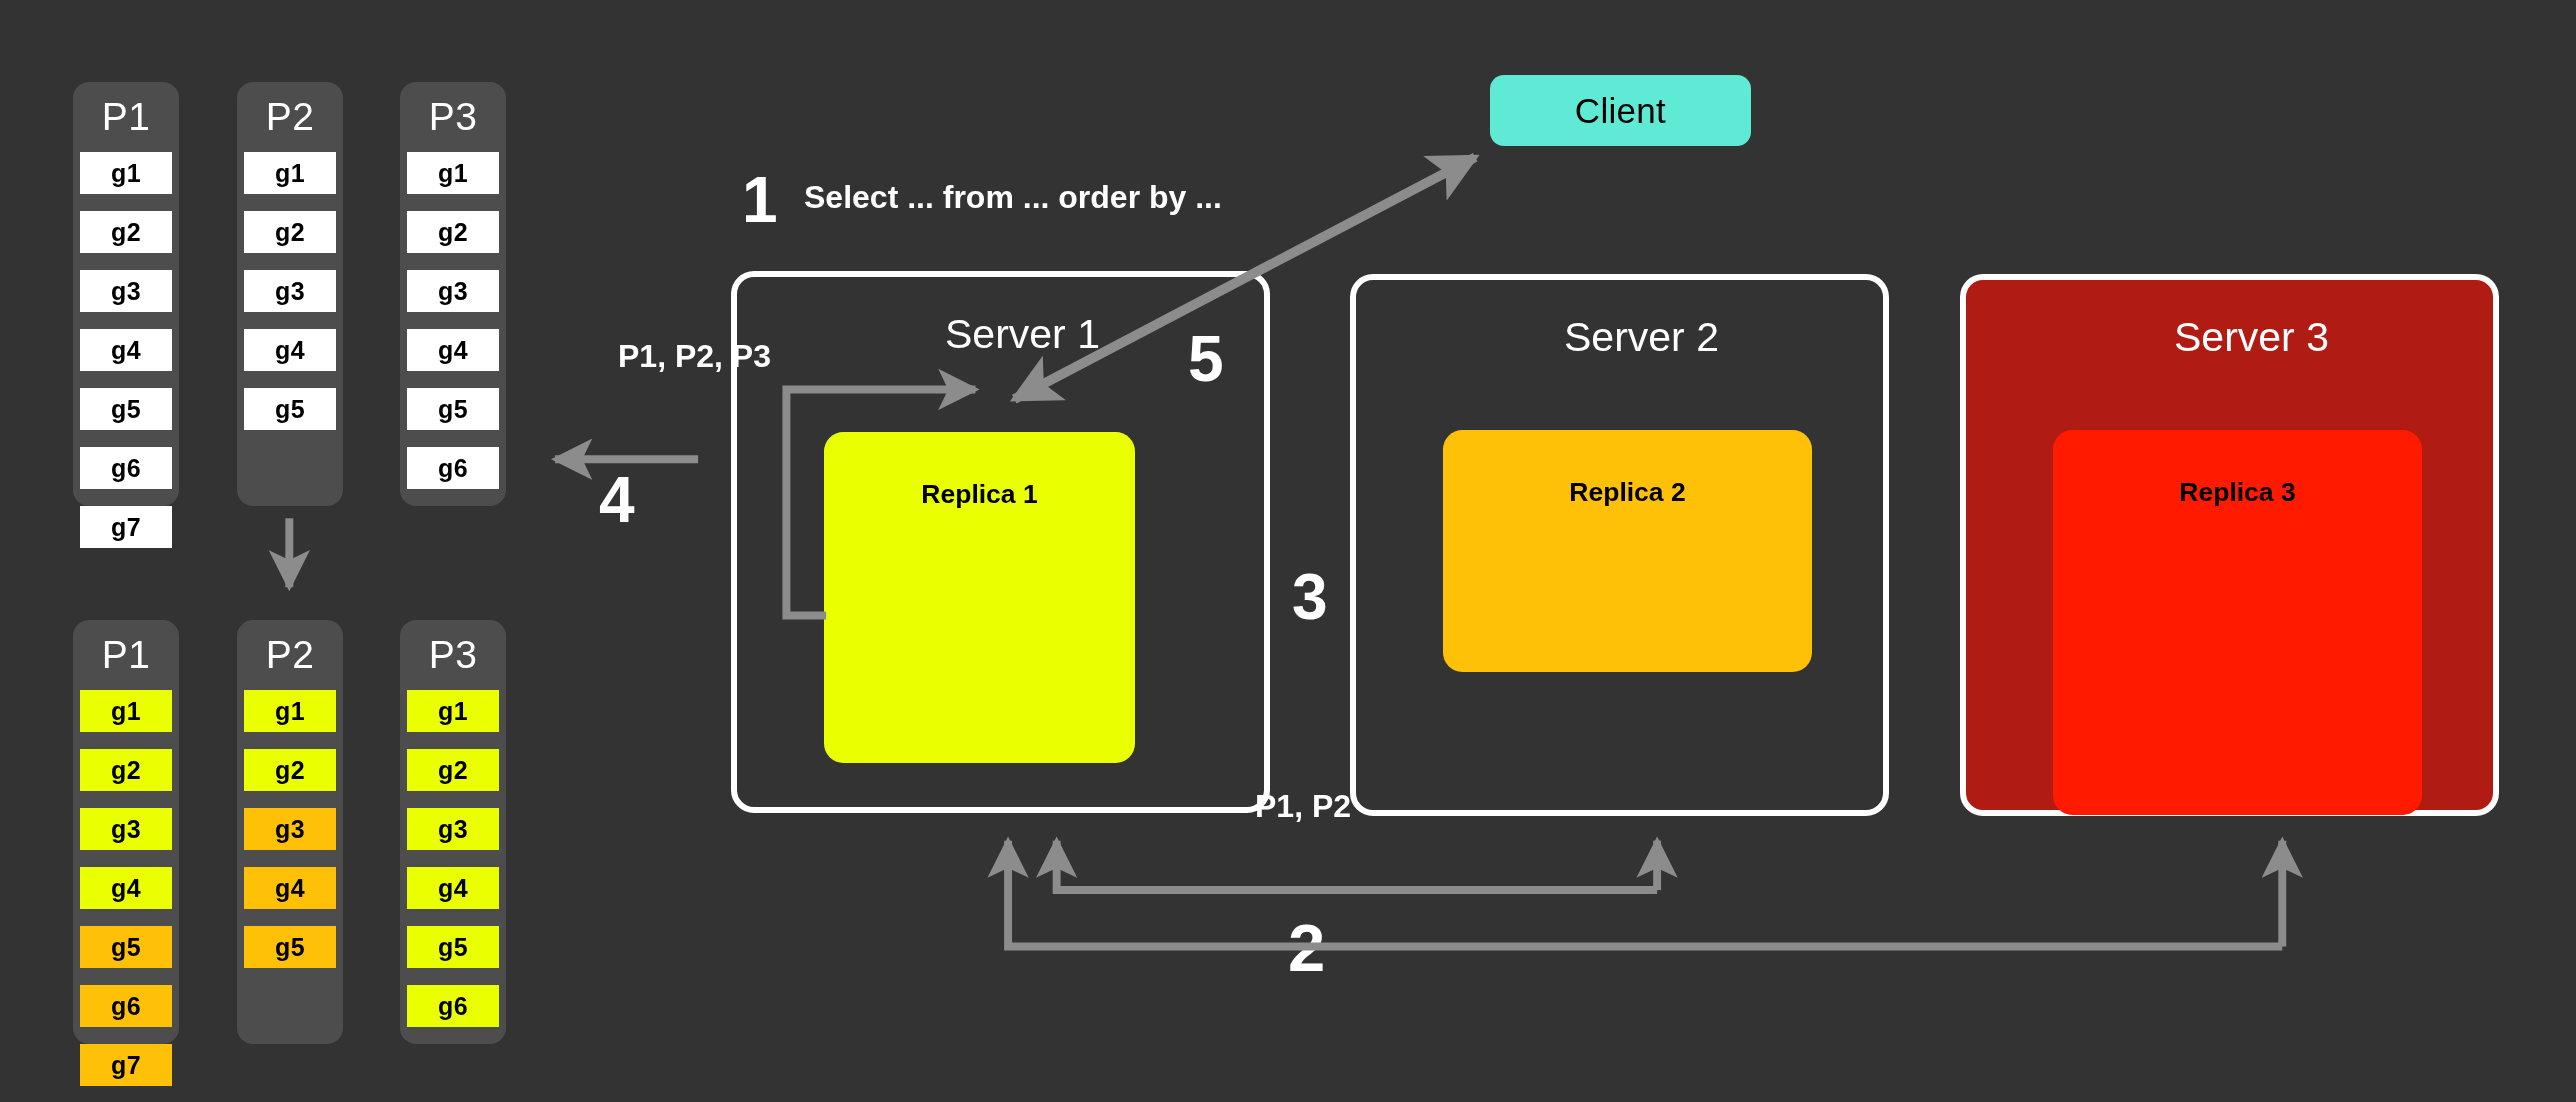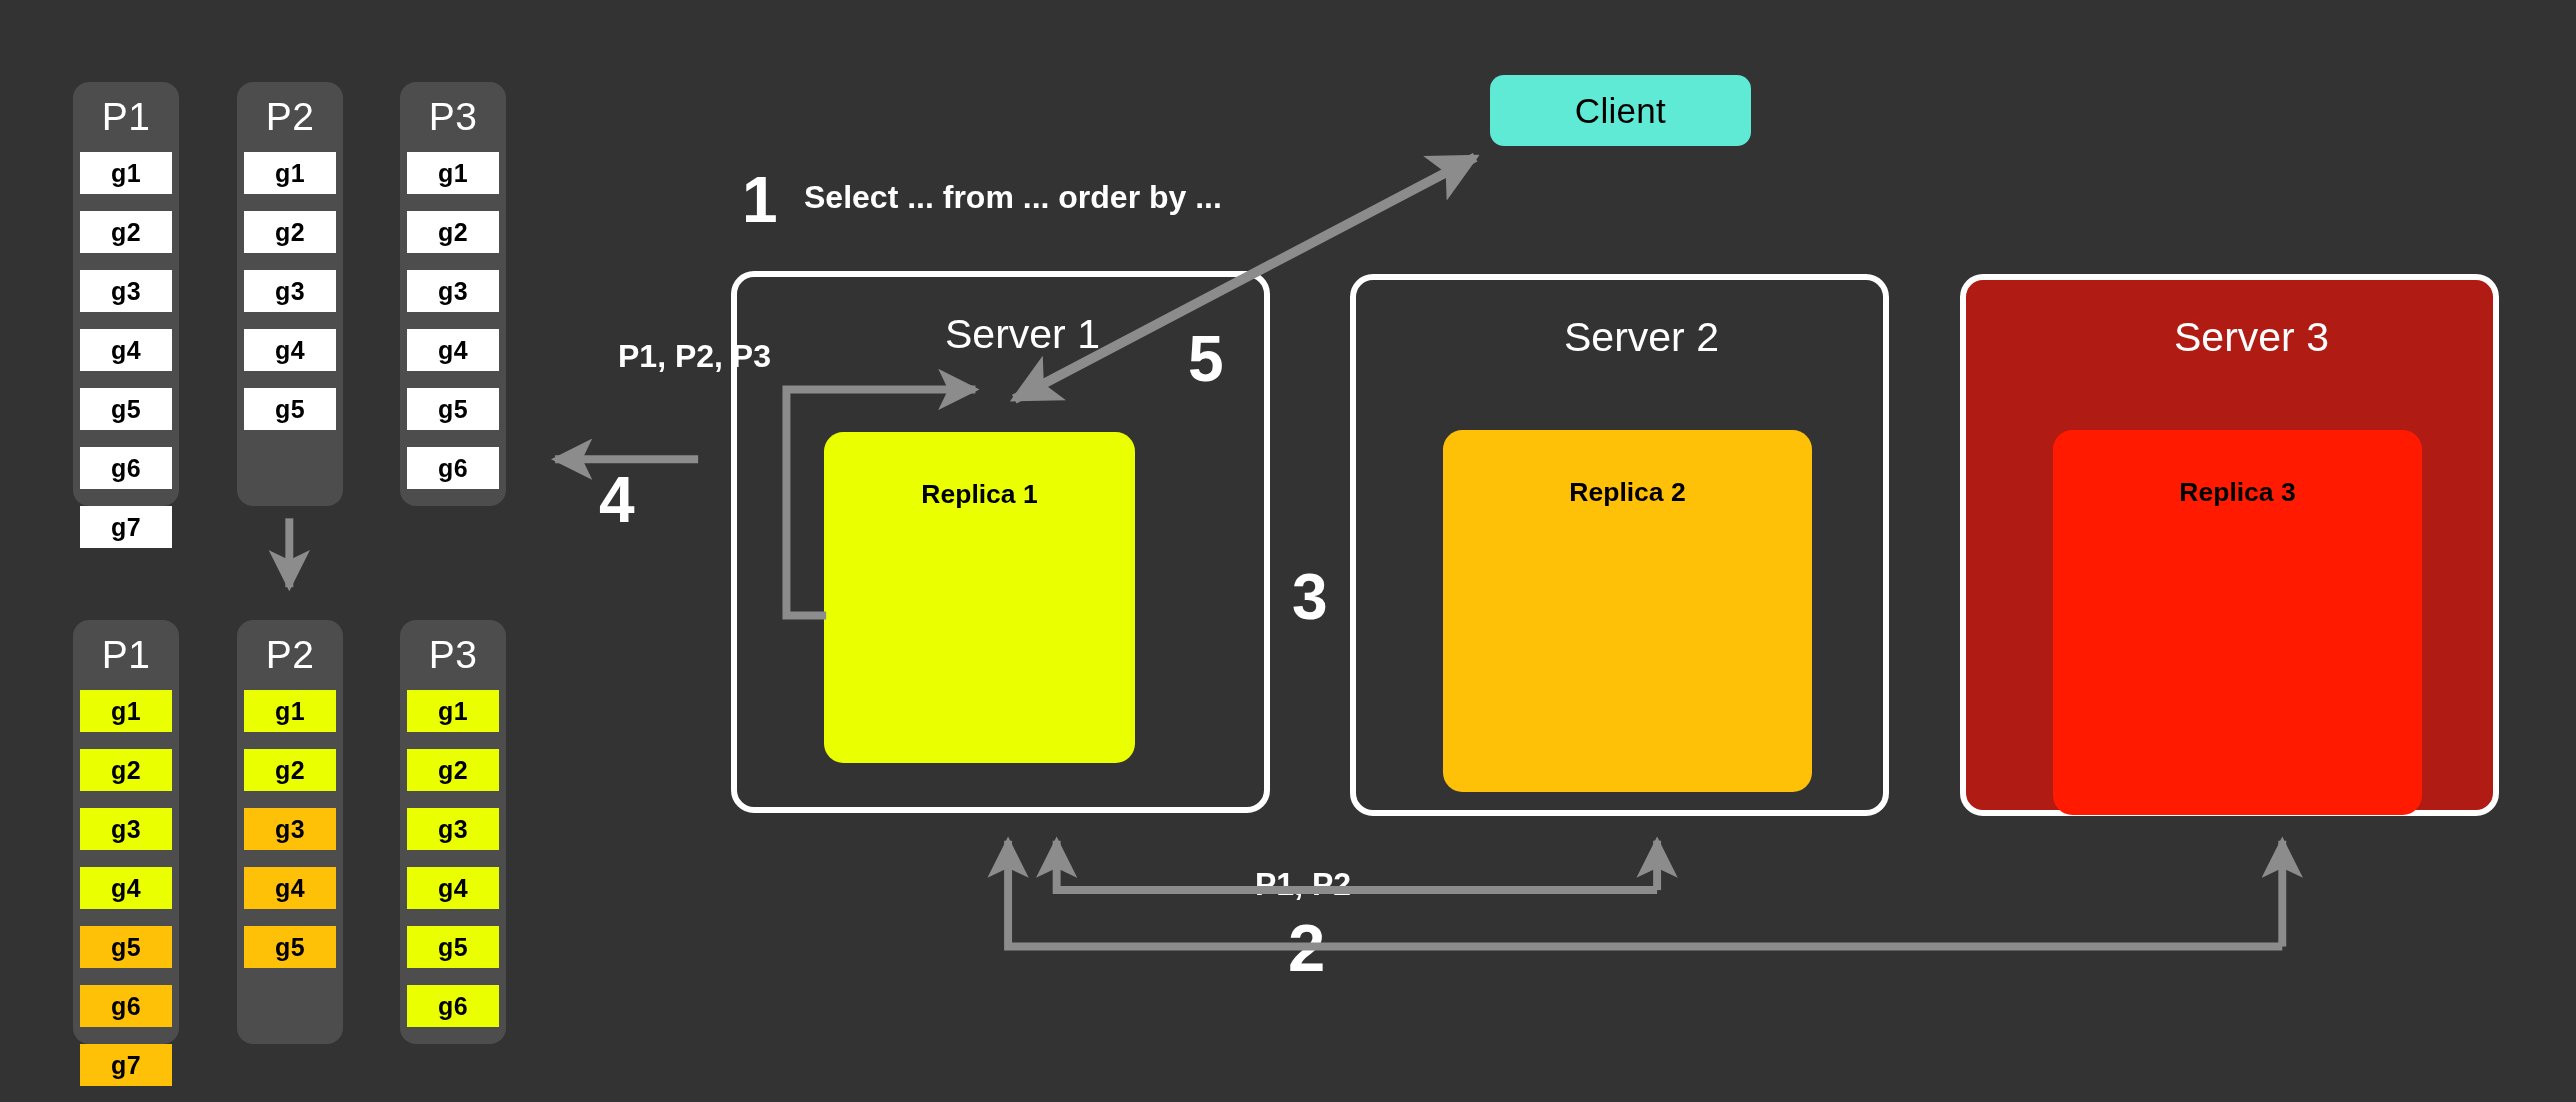--- a/index.html
+++ b/index.html
@@ -218,40 +218,40 @@
 
 <div class="client-box" style="left:1490px; top:75px; width:261px; height:71px;">Client</div>
 
 <div class="server" style="left:731px; top:271px; width:539px; height:542px;">
   <div class="server-title">Server 1</div>
   <div class="replica" style="left:87px; top:155px; width:311px; height:331px; background:#eaff00;">Replica 1</div>
 </div>
 
 <div class="server" style="left:1350px; top:274px; width:539px; height:542px;">
   <div class="server-title">Server 2</div>
-  <div class="replica" style="left:87px; top:150px; width:369px; height:362px; background:#ffc107;">Replica 2</div>
+  <div class="replica" style="left:87px; top:150px; width:369px; height:242px; background:#ffc107;">Replica 2</div>
 </div>
 
 <div class="server failed" style="left:1960px; top:274px; width:539px; height:542px;">
   <div class="server-title">Server 3</div>
   <div class="replica" style="left:87px; top:150px; width:369px; height:385px; background:#ff1a00;">Replica 3</div>
 </div>
 
 <div class="step-num" style="left:742px; top:168px;">1</div>
 <div class="query-text" style="left:804px; top:181px;">Select ... from ... order by ...</div>
 
 <div class="label-text" style="left:618px; top:340px;">P1, P2, P3</div>
 
 <div class="step-num" style="left:599px; top:468px;">4</div>
 
 <div class="step-num" style="left:1188px; top:327px;">5</div>
 
 <div class="step-num" style="left:1292px; top:565px;">3</div>
 
-<div class="label-text" style="left:1255px; top:868px;">P1, P2</div>
+<div class="label-text" style="left:1255px; top:790px;">P1, P2</div>
 
 <div class="step-num" style="left:1288px; top:914px; font-size:67px;">2</div>
 
 <svg id="arrows" viewBox="0 0 2916 1248">
   <defs>
     <marker id="ah" viewBox="0 0 10 10" refX="9" refY="5" markerWidth="5.2" markerHeight="5.2" orient="auto-start-reverse">
       <path d="M 0 0 L 10 5 L 0 10 L 2.4 5 z" fill="#8c8c8c"></path>
     </marker>
   </defs>
 

